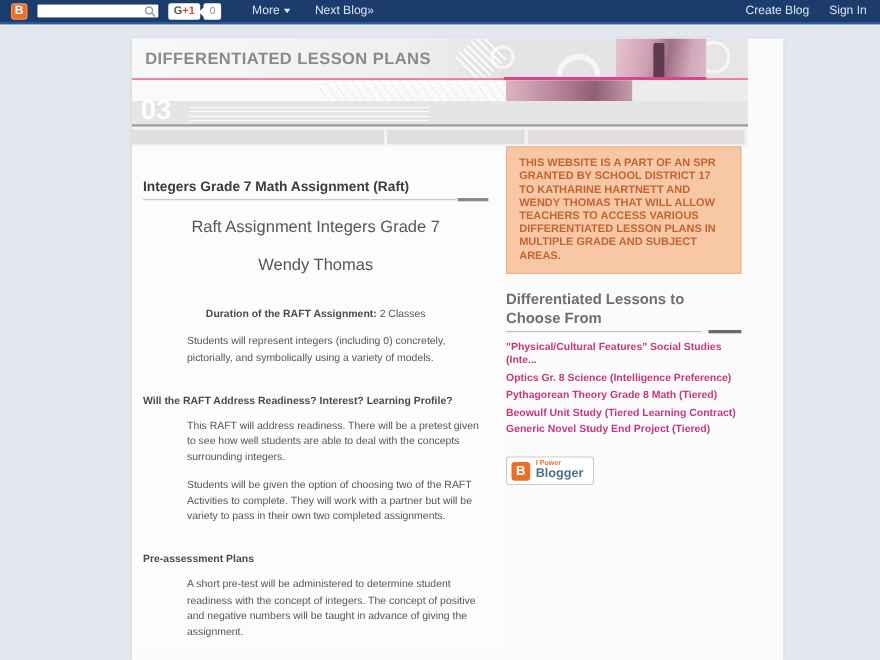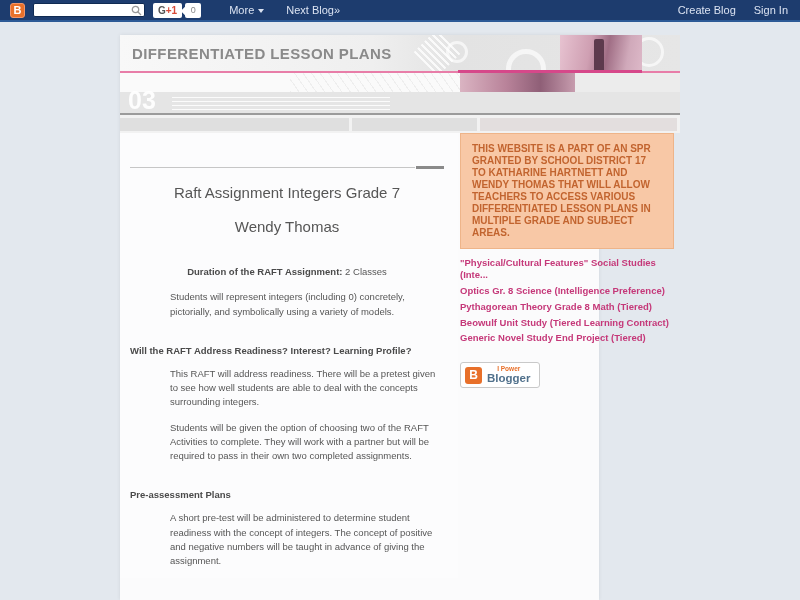--- a/index.html
+++ b/index.html
@@ -25,21 +25,21 @@
             display:flex; align-items:center; justify-content:center; position:relative; margin-right:28px; }
   .bubble::before { content:""; position:absolute; left:-3px; top:5px; width:6px; height:6px; background:#fff;
                     transform:rotate(45deg); }
   .nav-link { margin-right:22px; cursor:pointer; white-space:nowrap; }
   .chev { display:inline-block; width:0; height:0; border-left:3.5px solid transparent;
           border-right:3.5px solid transparent; border-top:4px solid #dbe3f2; margin-left:4px; vertical-align:middle; }
   .nav-right { margin-left:auto; display:flex; gap:18px; }
 
   
   .page { position:absolute; left:0; top:24px; width:800px; height:576px; background:#e3e8ee; }
-  .wrapper { position:absolute; left:120px; top:11px; width:479px; height:565px; background:#fbfbfc;
+  .wrapper { position:absolute; left:120px; top:11px; width:592px; height:565px; background:#fbfbfc;
              box-shadow:0 0 4px rgba(0,0,0,0.08); }
 
   
   .bheader { position:relative; width:560px; height:98px; overflow:hidden; background:#f2f2f2; }
   .hb-top { position:absolute; left:0; top:0; width:560px; height:37px;
             background:linear-gradient(to right,#f8f8f8 0%,#efefef 45%,#e3e3e3 60%,#e6e6e6 100%); }
   .blog-title { position:absolute; left:12px; top:10px; font-size:15px; font-weight:bold; color:#8a8a8a;
                 letter-spacing:0.4px; }
   .ring { position:absolute; border:3px solid rgba(255,255,255,0.65); border-radius:50%; }
   .r1 { width:22px; height:22px; left:326px; top:6px; }
@@ -95,21 +95,21 @@
   .lessons-head-row { position:relative; margin-top:14px; padding-bottom:4px; width:214px; }
   .lessons-head { font-size:13.5px; font-weight:bold; color:#6e6e6e; line-height:1.3; }
   .lessons-head-row .ul { position:absolute; left:0; bottom:0; width:178px; height:1px; background:#b8b8b8; }
   .lessons-head-row .dash { position:absolute; right:0; bottom:-1px; width:30px; height:3px; background:#6b6b6b; }
   .lesson-links { margin-top:8px; width:214px; }
   .lesson-link { font-size:9.5px; font-weight:bold; color:#c53879; line-height:1.25; margin-bottom:4px; cursor:pointer; }
   .badge { margin-top:14px; display:inline-flex; align-items:center; gap:5px; background:#fff;
            border:1px solid #c9c9c9; border-radius:3px; padding:3px 9px 3px 4px; cursor:pointer; }
   .badge-b { width:17px; height:17px; background:#e8702a; border-radius:3px; color:#fff; font-weight:bold;
              font-size:12px; display:flex; align-items:center; justify-content:center; }
-  .badge-txt { display:flex; flex-direction:column; line-height:1;text-align:center; }
+  .badge-txt { display:flex; flex-direction:column; line-height:1; }
   .badge-top { font-size:6.5px; color:#e8702a; font-weight:bold; }
   .badge-bottom { font-size:11.5px; font-weight:bold; color:#51718c; }
 </style>
 </head>
 <body>
 
 <div class="navbar">
   <div class="b-logo">B</div>
   <div class="searchbox">
     <input type="text" value="" style="">
@@ -162,42 +162,48 @@
         <div class="tab t1"></div>
         <div class="tab t2"></div>
         <div class="tab t3"></div>
       </div>
     </div>
 
     <div class="cols">
 
       <div class="main">
         <div class="post-title-row">
+          <div class="post-title">Integers Grade 7 Math Assignment (Raft)</div>
           <div class="ul"></div>
           <div class="dash"></div>
         </div>
         <div class="centered sub">Raft Assignment Integers Grade 7</div>
         <div class="centered auth">Wendy Thomas</div>
 
         <div class="blk f2"><b>Duration of the RAFT Assignment:</b><span> 2 Classes</span></div>
 
         <div class="blk mt12">Students will represent integers (including 0) concretely, pictorially, and symbolically using a variety of models.</div>
 
         <div class="h-blk mt26">Will the RAFT Address Readiness? Interest? Learning Profile?</div>
         <div class="blk mt12">This RAFT will address readiness. There will be a pretest given to see how well students are able to deal with the concepts surrounding integers.</div>
-        <div class="blk mt12">Students will be given the option of choosing two of the RAFT Activities to complete. They will work with a partner but will be required to pass in their own two completed assignments.</div>
+        <div class="blk mt12">Students will be given the option of choosing two of the RAFT Activities to complete. They will work with a partner but will be variety to pass in their own two completed assignments.</div>
 
         <div class="h-blk mt26">Pre-assessment Plans</div>
         <div class="blk mt12">A short pre-test will be administered to determine student readiness with the concept of integers. The concept of positive and negative numbers will be taught in advance of giving the assignment.</div>
 
       </div>
 
       <div class="side">
         <div class="notice">THIS WEBSITE IS A PART OF AN SPR GRANTED BY SCHOOL DISTRICT 17 TO KATHARINE HARTNETT AND WENDY THOMAS THAT WILL ALLOW TEACHERS TO ACCESS VARIOUS DIFFERENTIATED LESSON PLANS IN MULTIPLE GRADE AND SUBJECT AREAS.</div>
 
+        <div class="lessons-head-row">
+          <div class="lessons-head">Differentiated Lessons to Choose From</div>
+          <div class="ul"></div>
+          <div class="dash"></div>
+        </div>
 
         <div class="lesson-links">
           <div class="lesson-link">"Physical/Cultural Features" Social Studies (Inte...</div>
           <div class="lesson-link">Optics Gr. 8 Science (Intelligence Preference)</div>
           <div class="lesson-link">Pythagorean Theory Grade 8 Math (Tiered)</div>
           <div class="lesson-link">Beowulf Unit Study (Tiered Learning Contract)</div>
           <div class="lesson-link">Generic Novel Study End Project (Tiered)</div>
         </div>
 
         <div class="badge">

